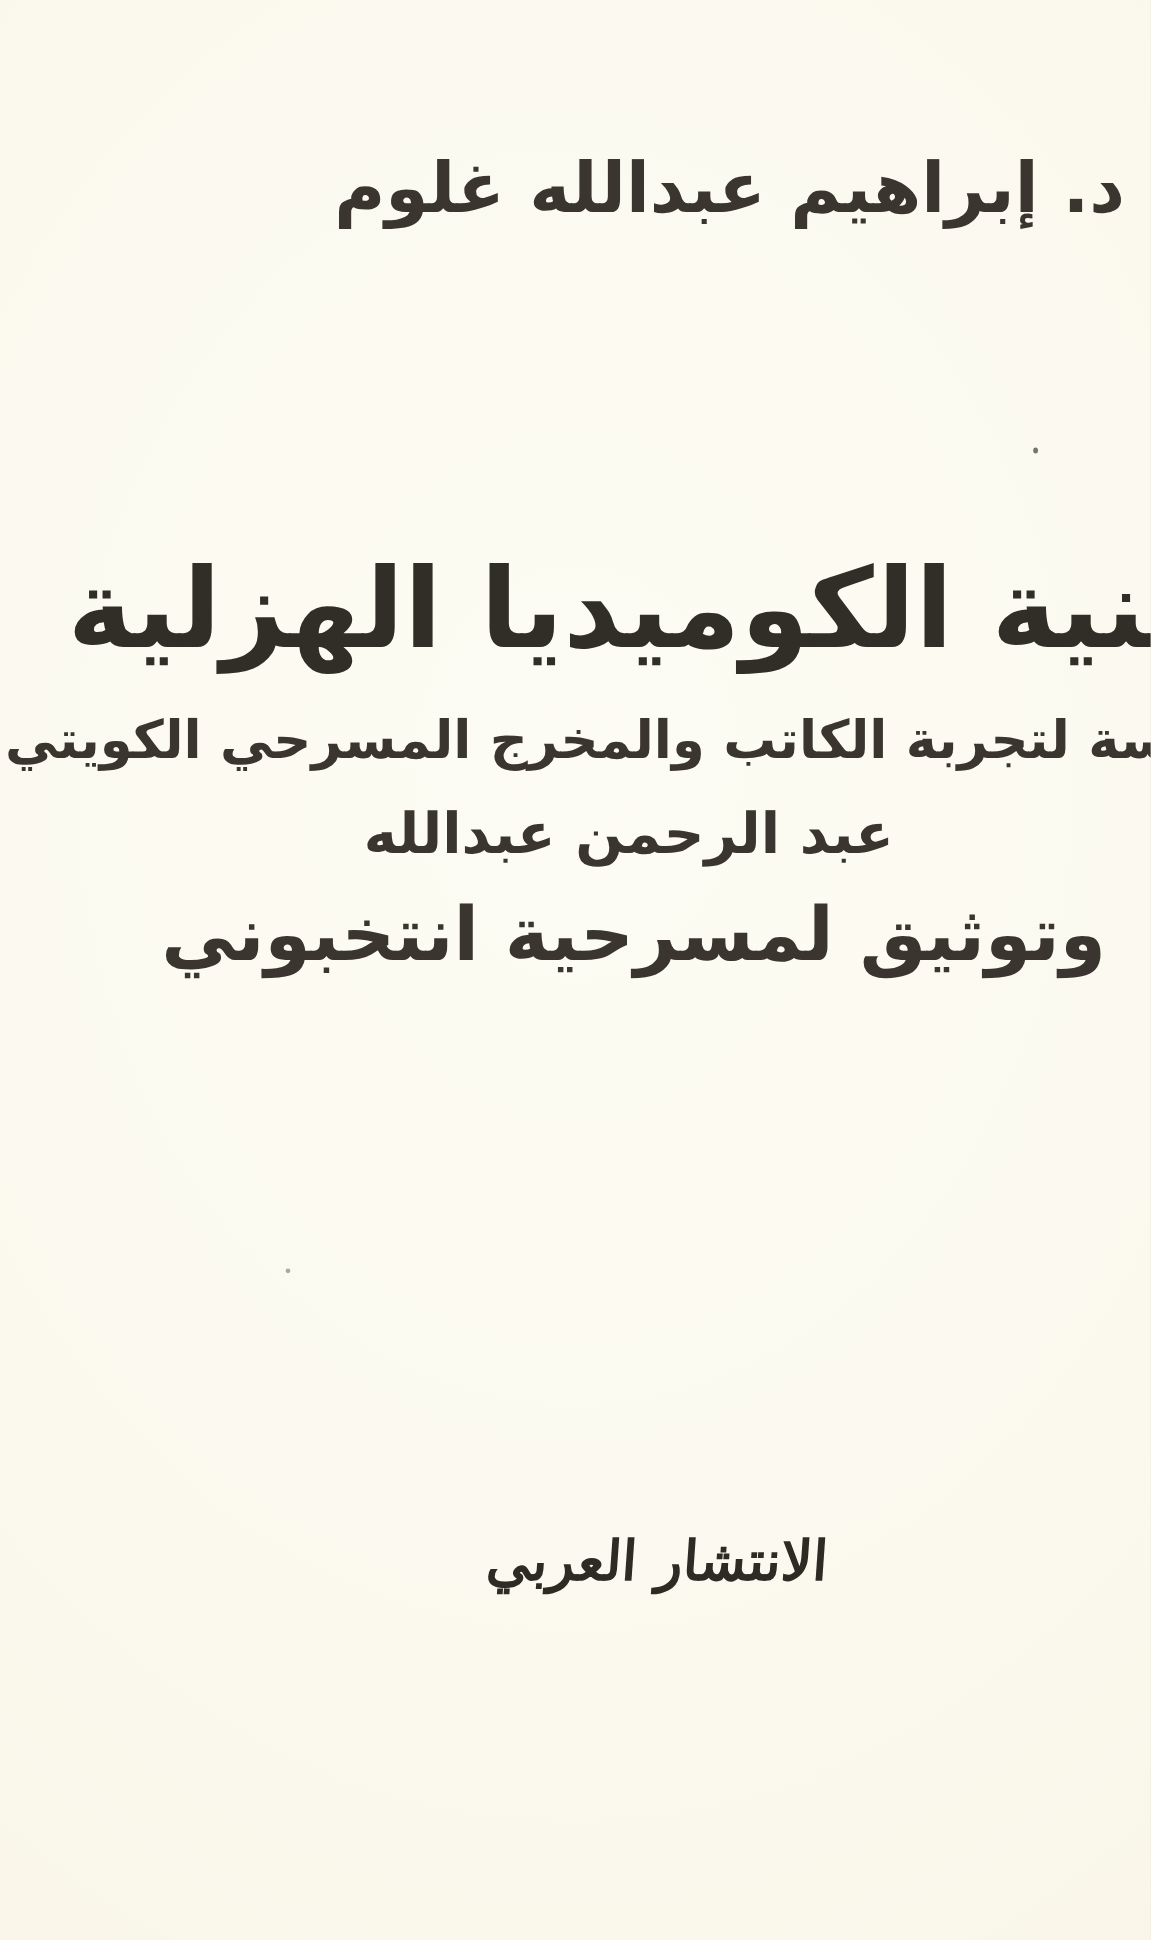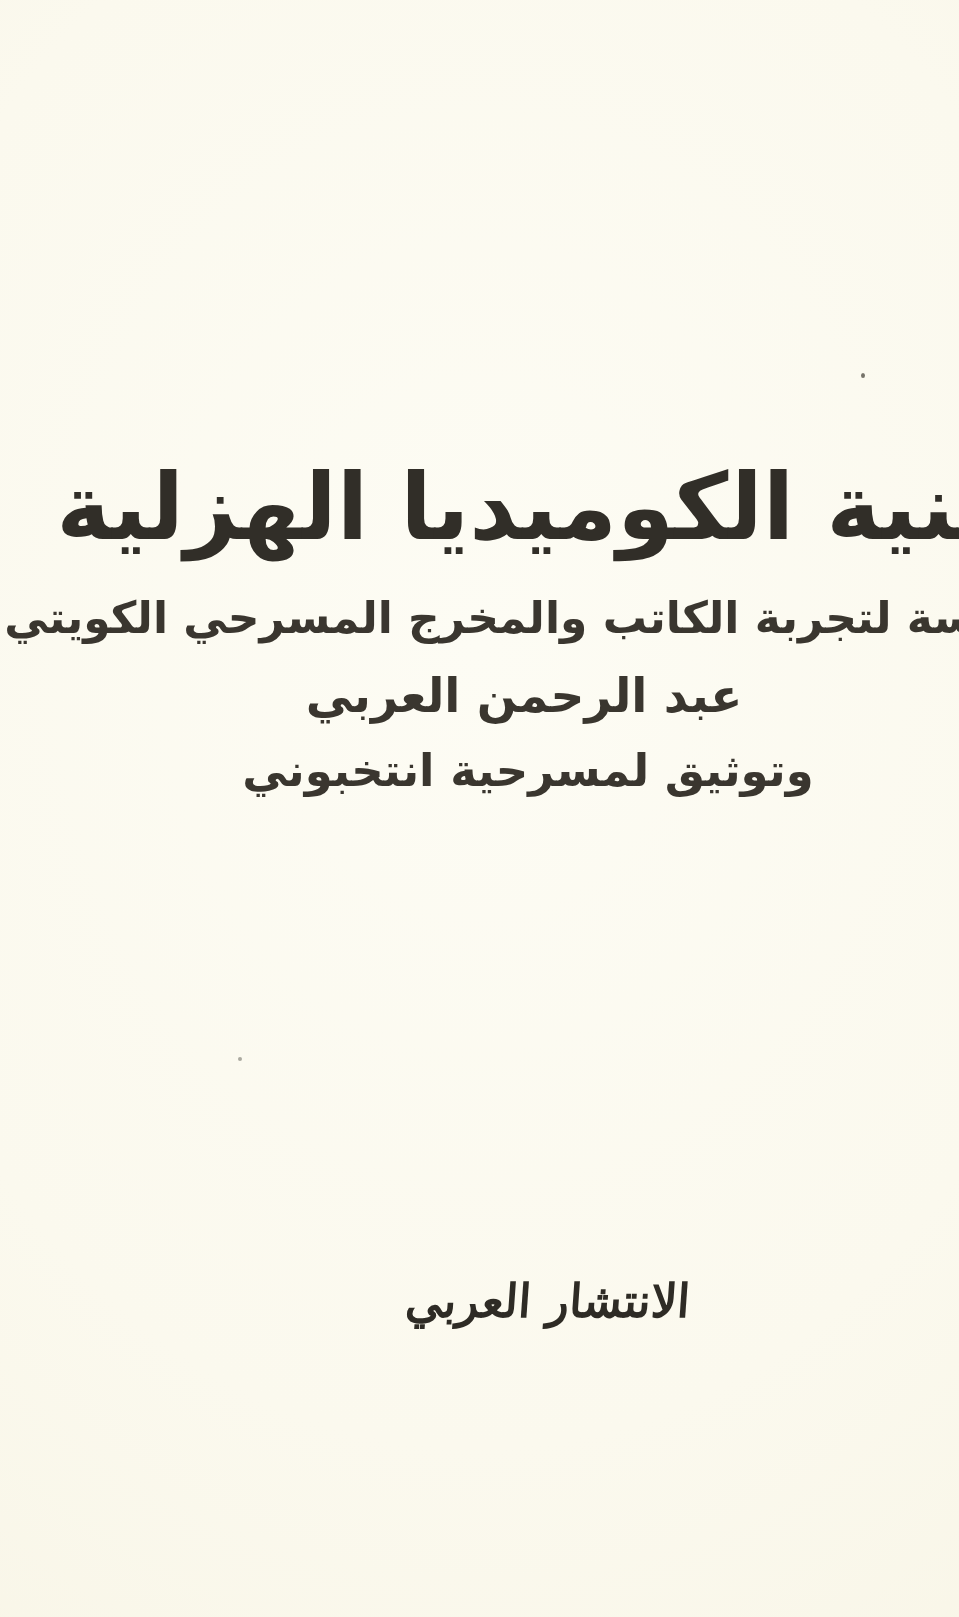--- a/index.html
+++ b/index.html
@@ -49,21 +49,21 @@
   .subtitle-2 {
     left: 524px;
     top: 672px;
     font-size: 47px;
     font-weight: bold;
     color: #3a362f;
   }
   .subtitle-3 {
     left: 528px;
     top: 748px;
-    font-size: 45px;
+    font-size: 62px;
     font-weight: bold;
     color: #3a362f;
   }
   .publisher {
     position: absolute;
     left: 560px;
     top: 1280px;
     transform: translateX(-50%);
     width: 260px;
     text-align: center;
@@ -90,26 +90,27 @@
     border-radius: 50%;
   }
   .speck-a { left: 861px; top: 373px; width: 4px; height: 5px; opacity: .75; }
   .speck-b { left: 238px; top: 1057px; width: 4px; height: 4px; opacity: .45; }
 </style>
 </head>
 <body>
 
 <div class="page">
 
+  <div class="line author-line">د. إبراهيم عبدالله غلوم</div>
 
   <div class="line book-title">بنية الكوميديا الهزلية</div>
 
   <div class="line subtitle-1">دراسة لتجربة الكاتب والمخرج المسرحي الكويتي</div>
 
-  <div class="line subtitle-2">عبد الرحمن العربي</div>
+  <div class="line subtitle-2">عبد الرحمن عبدالله</div>
 
   <div class="line subtitle-3">وتوثيق لمسرحية انتخبوني</div>
 
   <div class="publisher">
     <div class="publisher-name">الانتشار العربي</div>
   </div>
 
   <div class="speck speck-a"></div>
   <div class="speck speck-b"></div>
 

